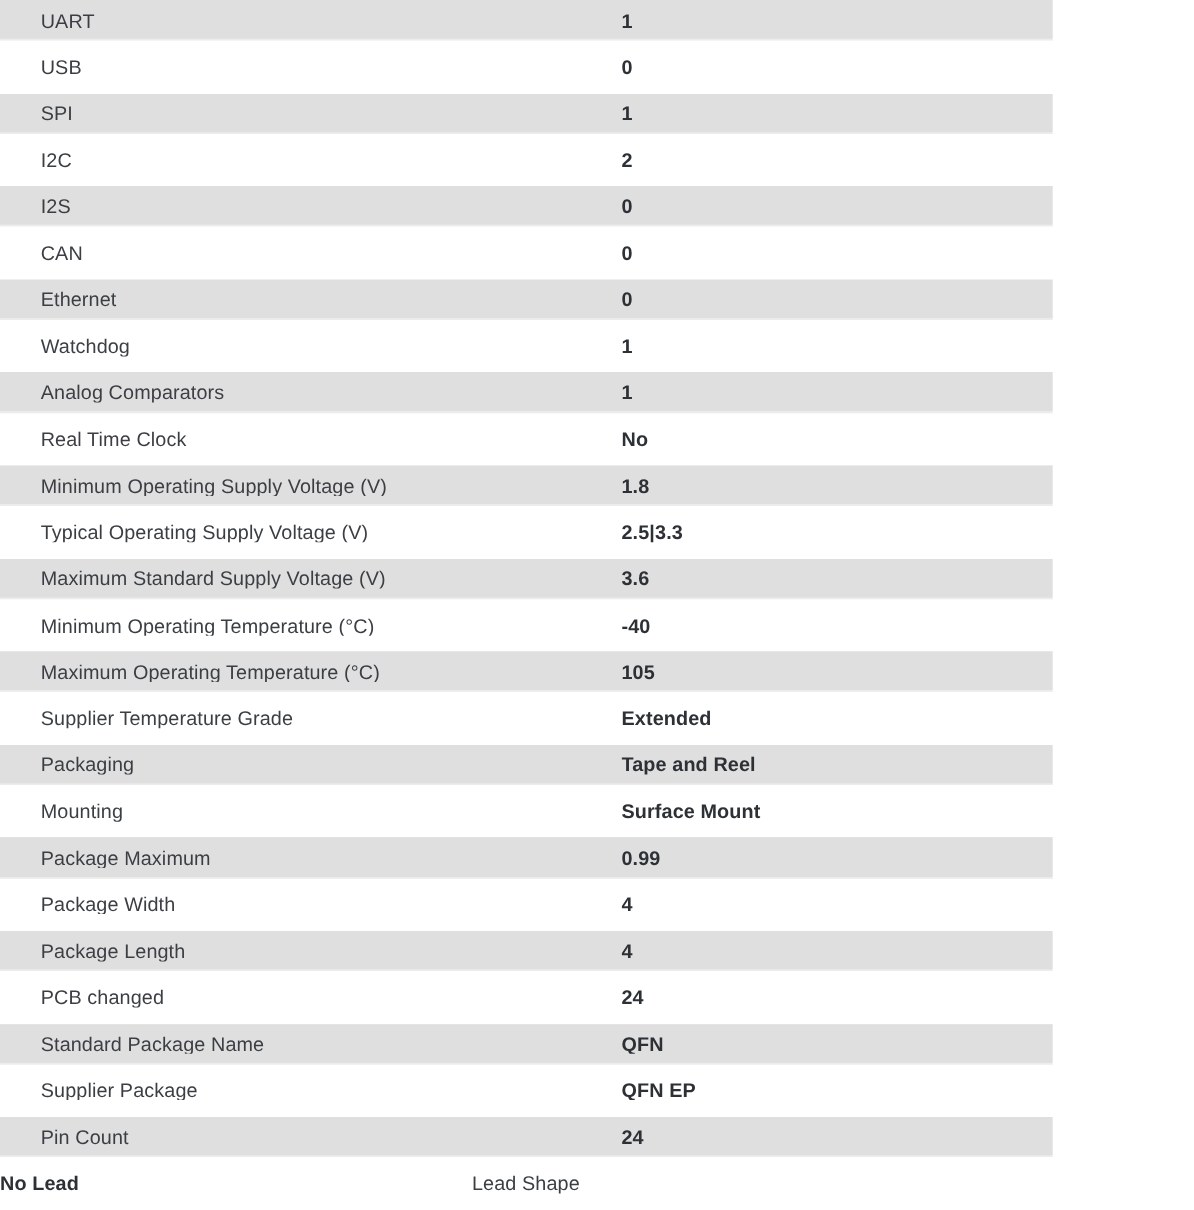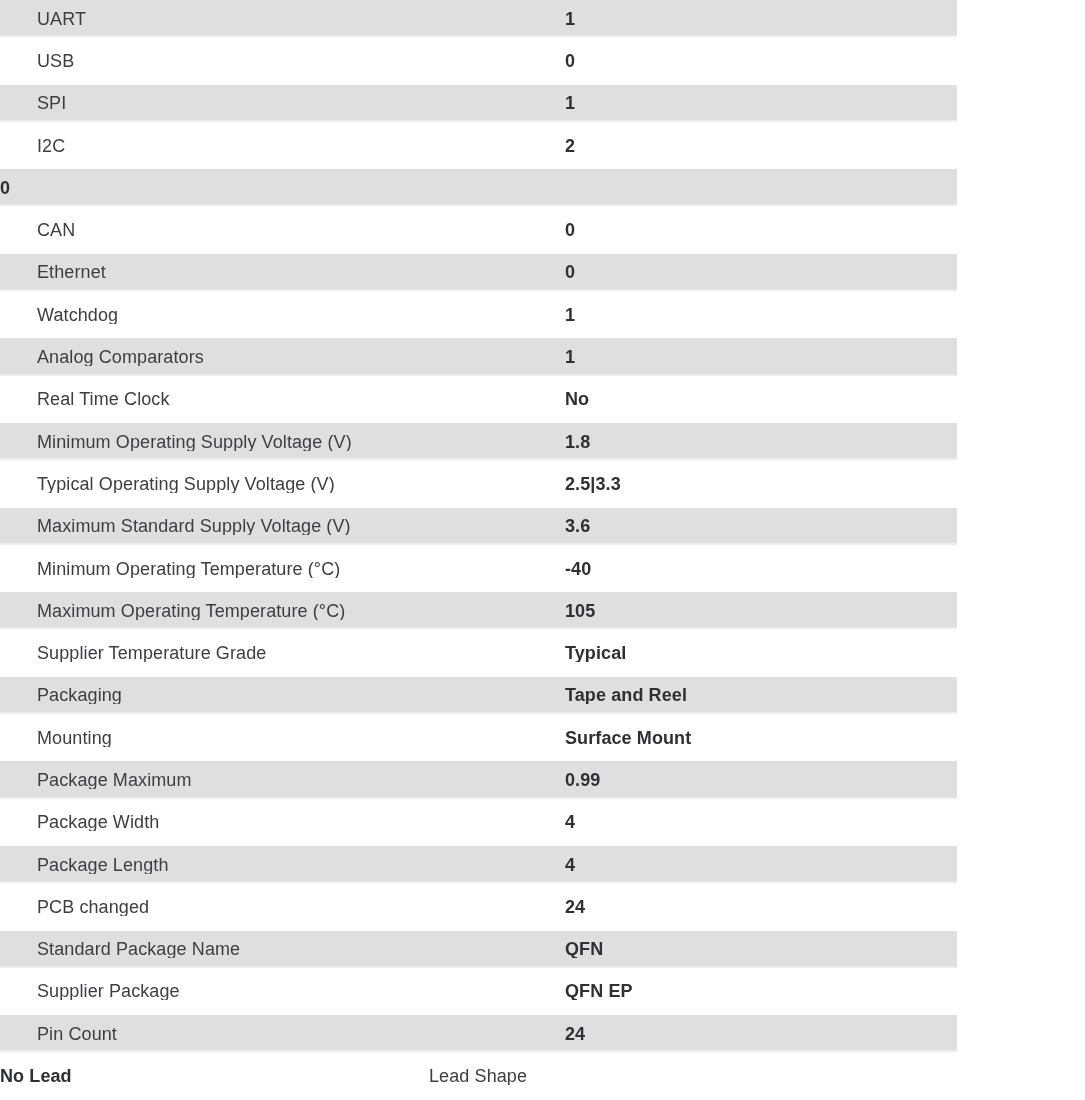--- a/index.html
+++ b/index.html
@@ -67,20 +67,21 @@
       <div class="cell label">SPI</div>
       <div class="cell value">1</div>
     </div>
 
     <div class="row">
       <div class="cell label">I2C</div>
       <div class="cell value">2</div>
     </div>
 
     <div class="row alt">
+      <div class="cell label">I2S</div>
       <div class="cell value">0</div>
     </div>
 
     <div class="row">
       <div class="cell label">CAN</div>
       <div class="cell value">0</div>
     </div>
 
     <div class="row alt">
       <div class="cell label">Ethernet</div>
@@ -122,21 +123,21 @@
       <div class="cell value">-40</div>
     </div>
 
     <div class="row alt">
       <div class="cell label">Maximum Operating Temperature (°C)</div>
       <div class="cell value">105</div>
     </div>
 
     <div class="row">
       <div class="cell label">Supplier Temperature Grade</div>
-      <div class="cell value">Typical</div>
+      <div class="cell value">Extended</div>
     </div>
 
     <div class="row alt">
       <div class="cell label">Packaging</div>
       <div class="cell value">Tape and Reel</div>
     </div>
 
     <div class="row">
       <div class="cell label">Mounting</div>
       <div class="cell value">Surface Mount</div>

